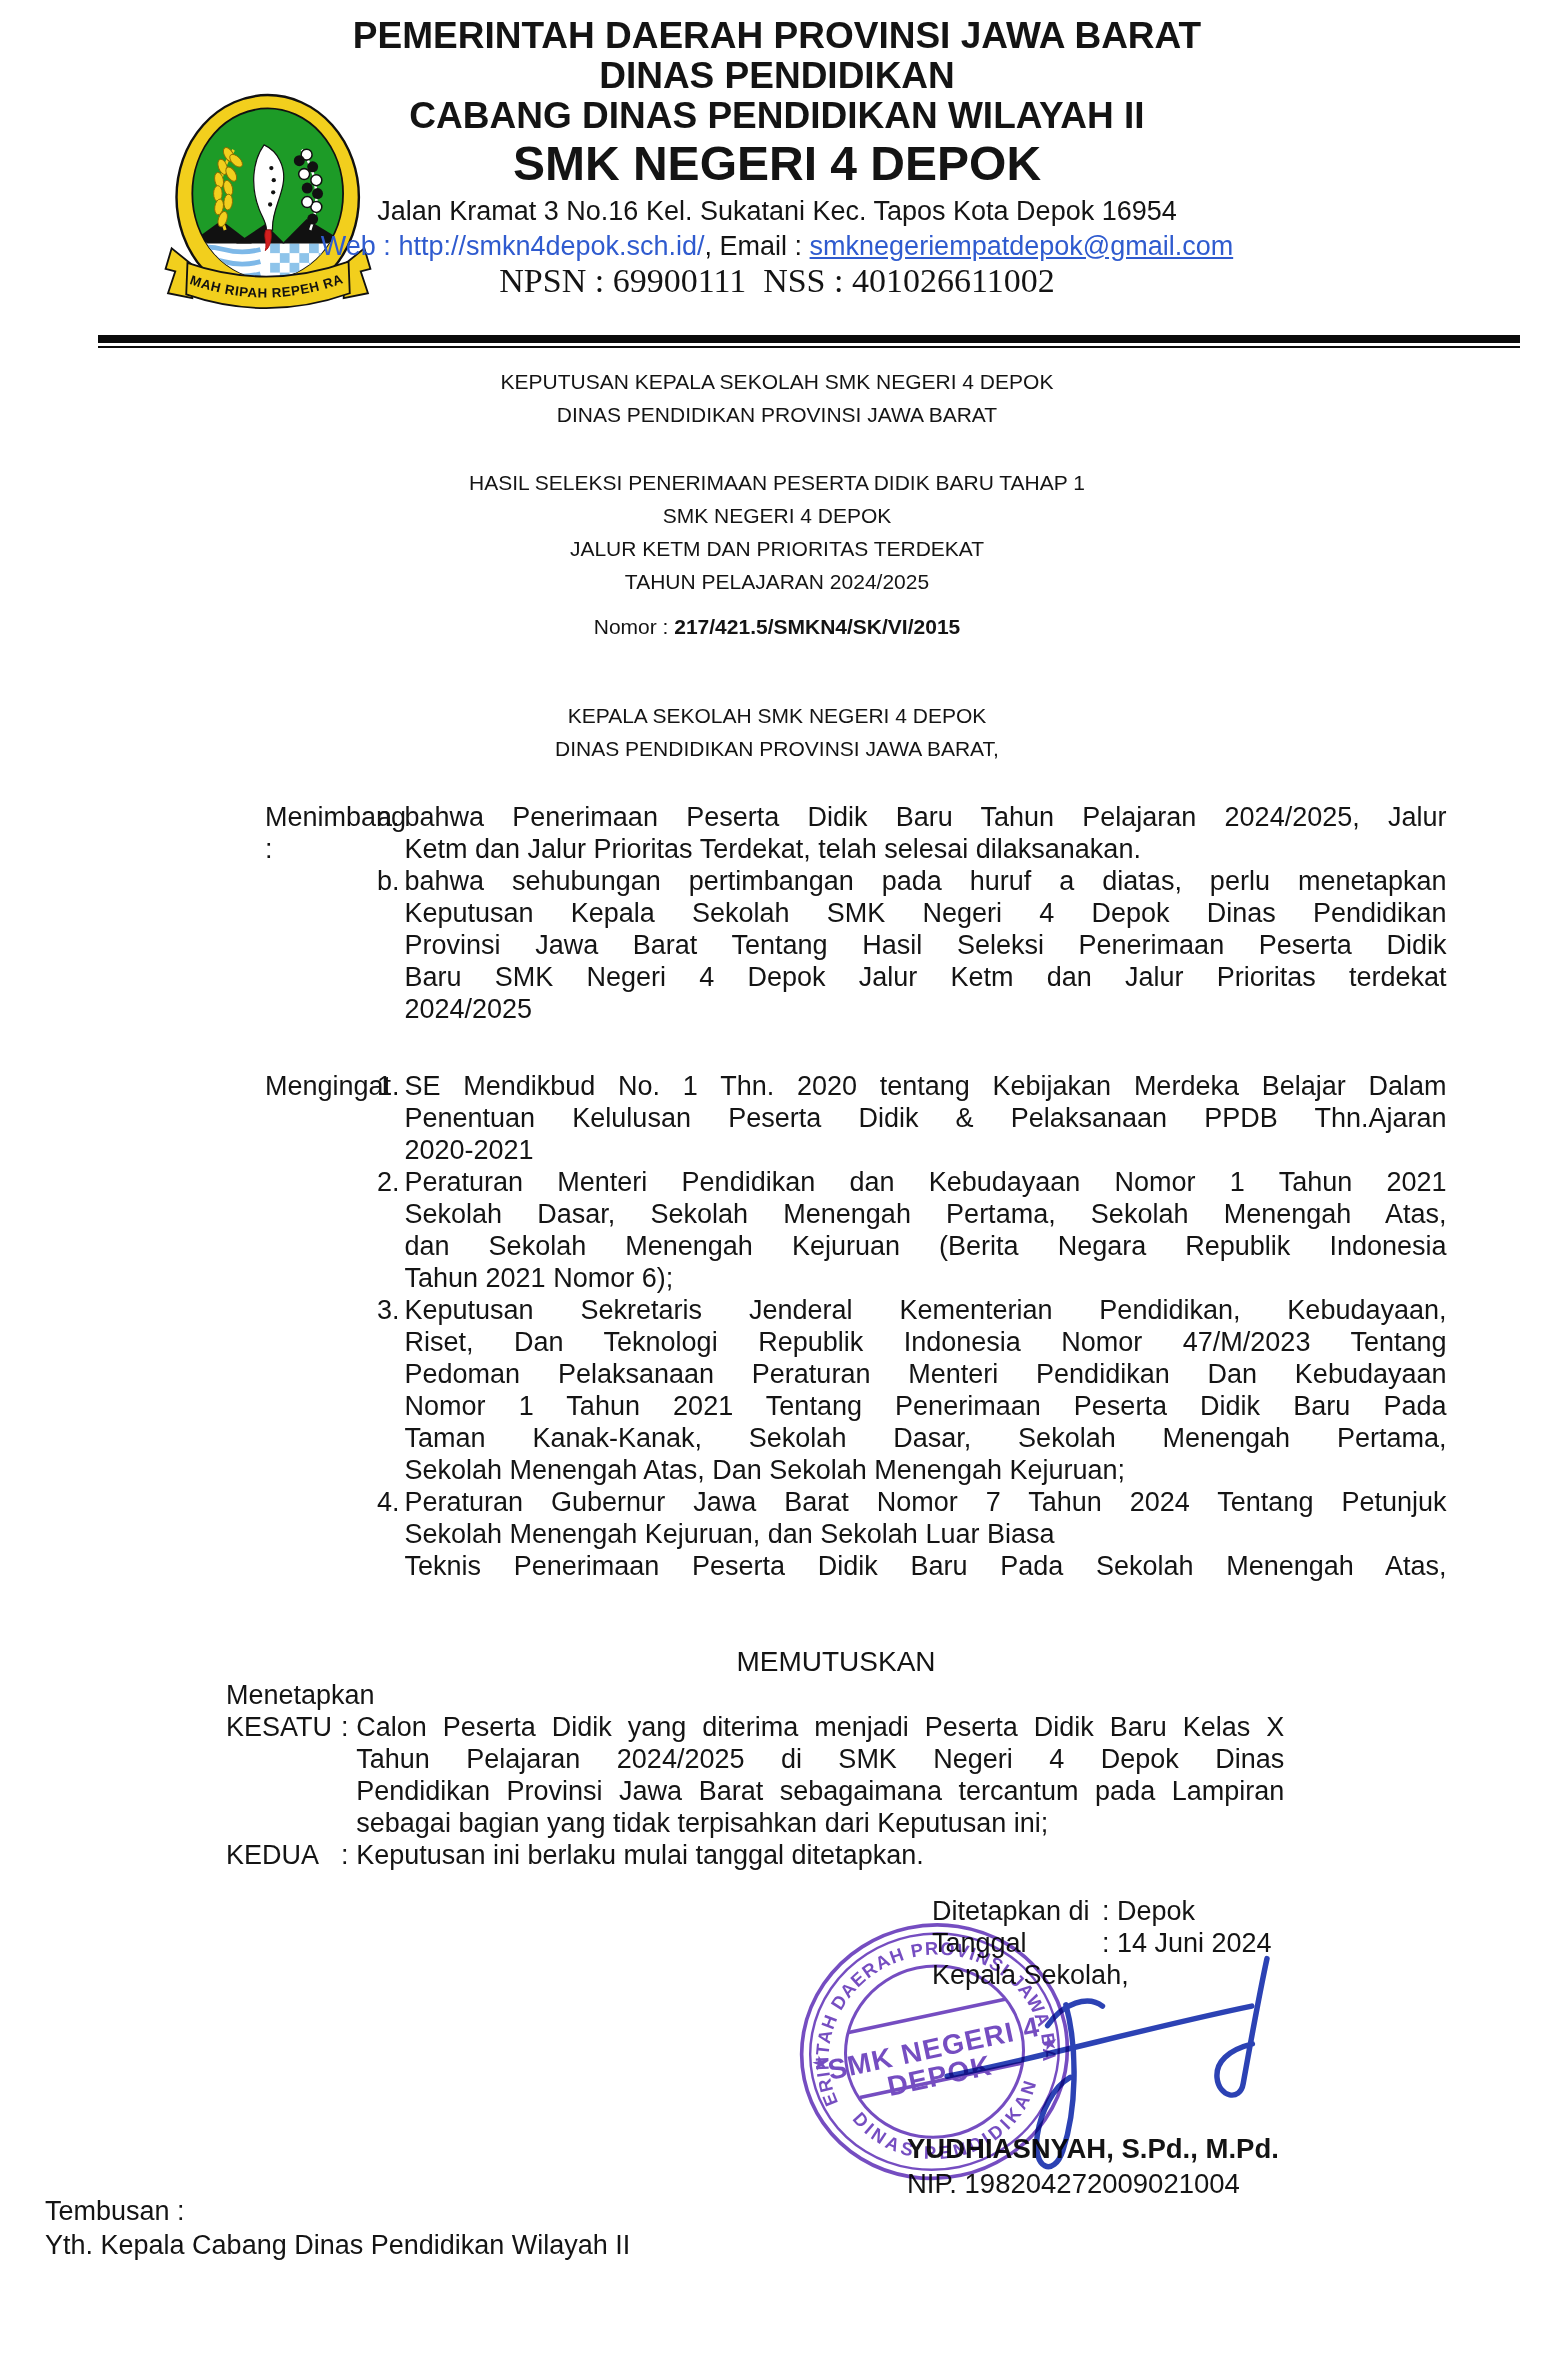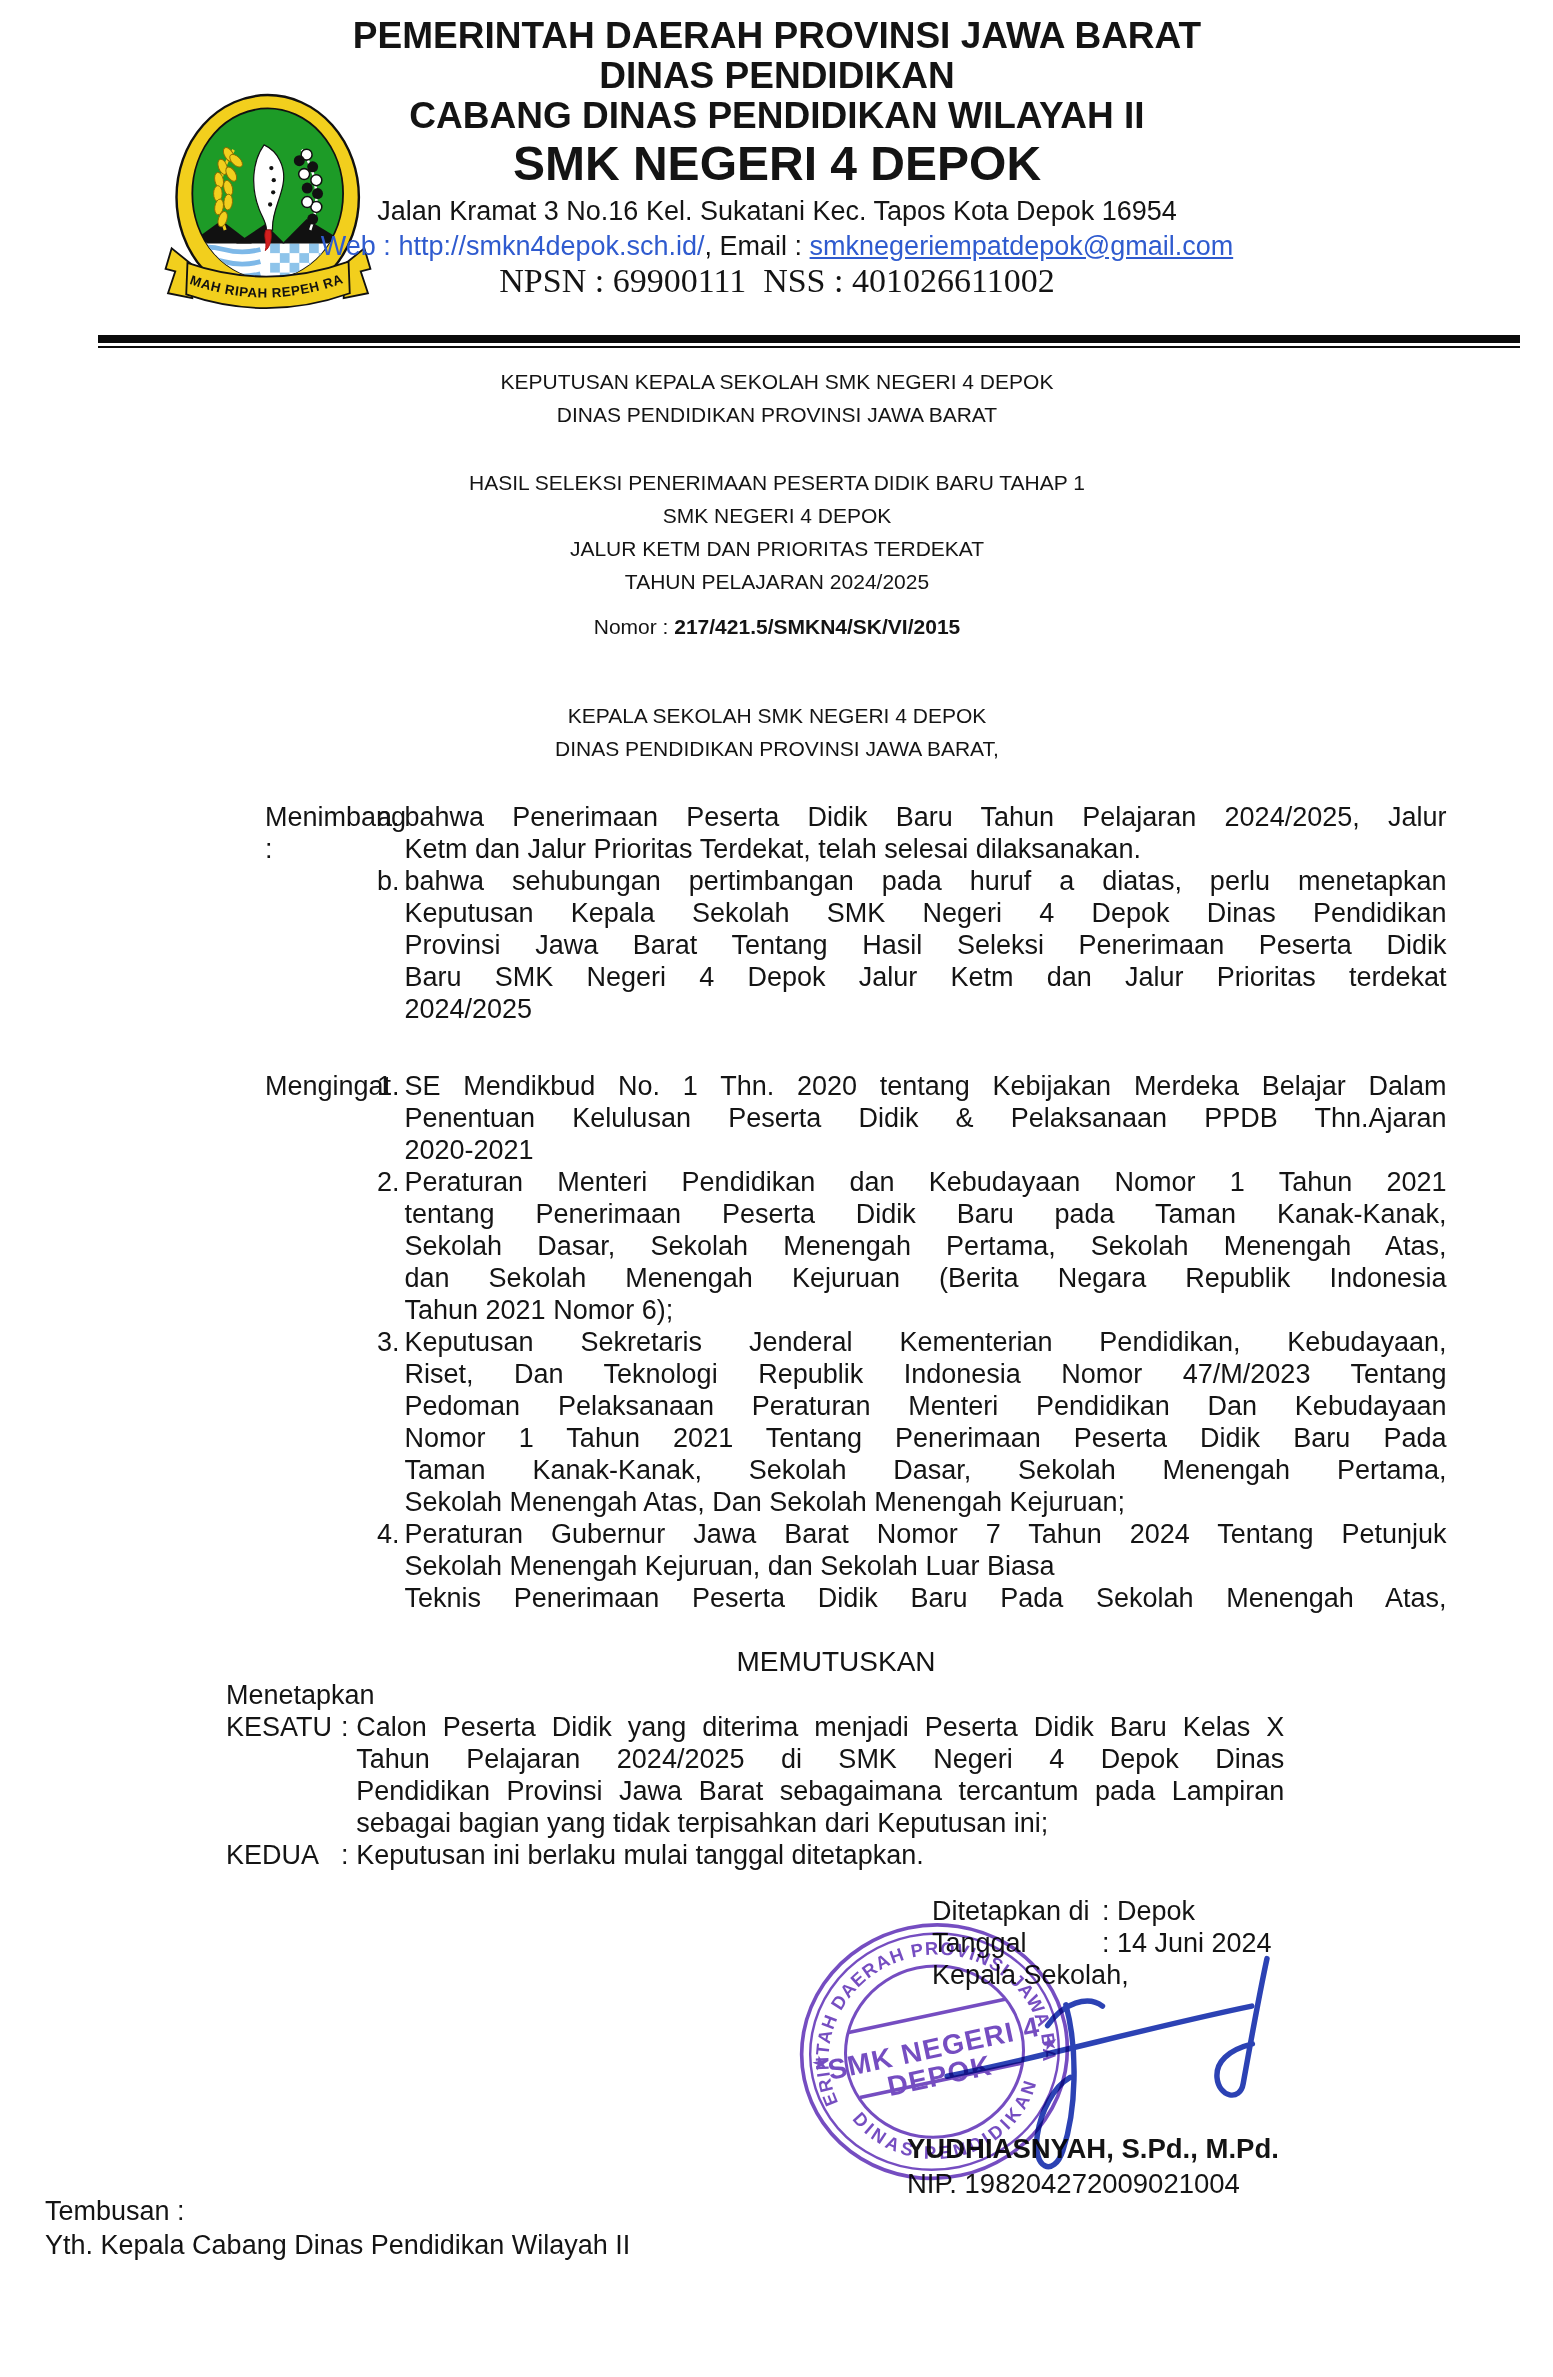--- a/index.html
+++ b/index.html
@@ -214,21 +214,20 @@
       <div class="clabel">Mengingat</div>
       <div class="cmark">1.</div>
       <div class="clines">
         <div class="jl">SE Mendikbud No. 1 Thn. 2020 tentang Kebijakan Merdeka Belajar Dalam</div>
         <div class="jl">Penentuan Kelulusan Peserta Didik &amp; Pelaksanaan PPDB Thn.Ajaran</div>
         <div class="jl last">2020-2021</div>
       </div>
       <div class="cmark">2.</div>
       <div class="clines">
         <div class="jl">Peraturan Menteri Pendidikan dan Kebudayaan Nomor 1 Tahun 2021</div>
-        <div class="jl">tentang Penerimaan Peserta Didik Baru pada Taman Kanak-Kanak,</div>
         <div class="jl">Sekolah Dasar, Sekolah Menengah Pertama, Sekolah Menengah Atas,</div>
         <div class="jl">dan Sekolah Menengah Kejuruan (Berita Negara Republik Indonesia</div>
         <div class="jl last">Tahun 2021 Nomor 6);</div>
       </div>
       <div class="cmark">3.</div>
       <div class="clines">
         <div class="jl">Keputusan Sekretaris Jenderal Kementerian Pendidikan, Kebudayaan,</div>
         <div class="jl">Riset, Dan Teknologi Republik Indonesia Nomor 47/M/2023 Tentang</div>
         <div class="jl">Pedoman Pelaksanaan Peraturan Menteri Pendidikan Dan Kebudayaan</div>
         <div class="jl">Nomor 1 Tahun 2021 Tentang Penerimaan Peserta Didik Baru Pada</div>

